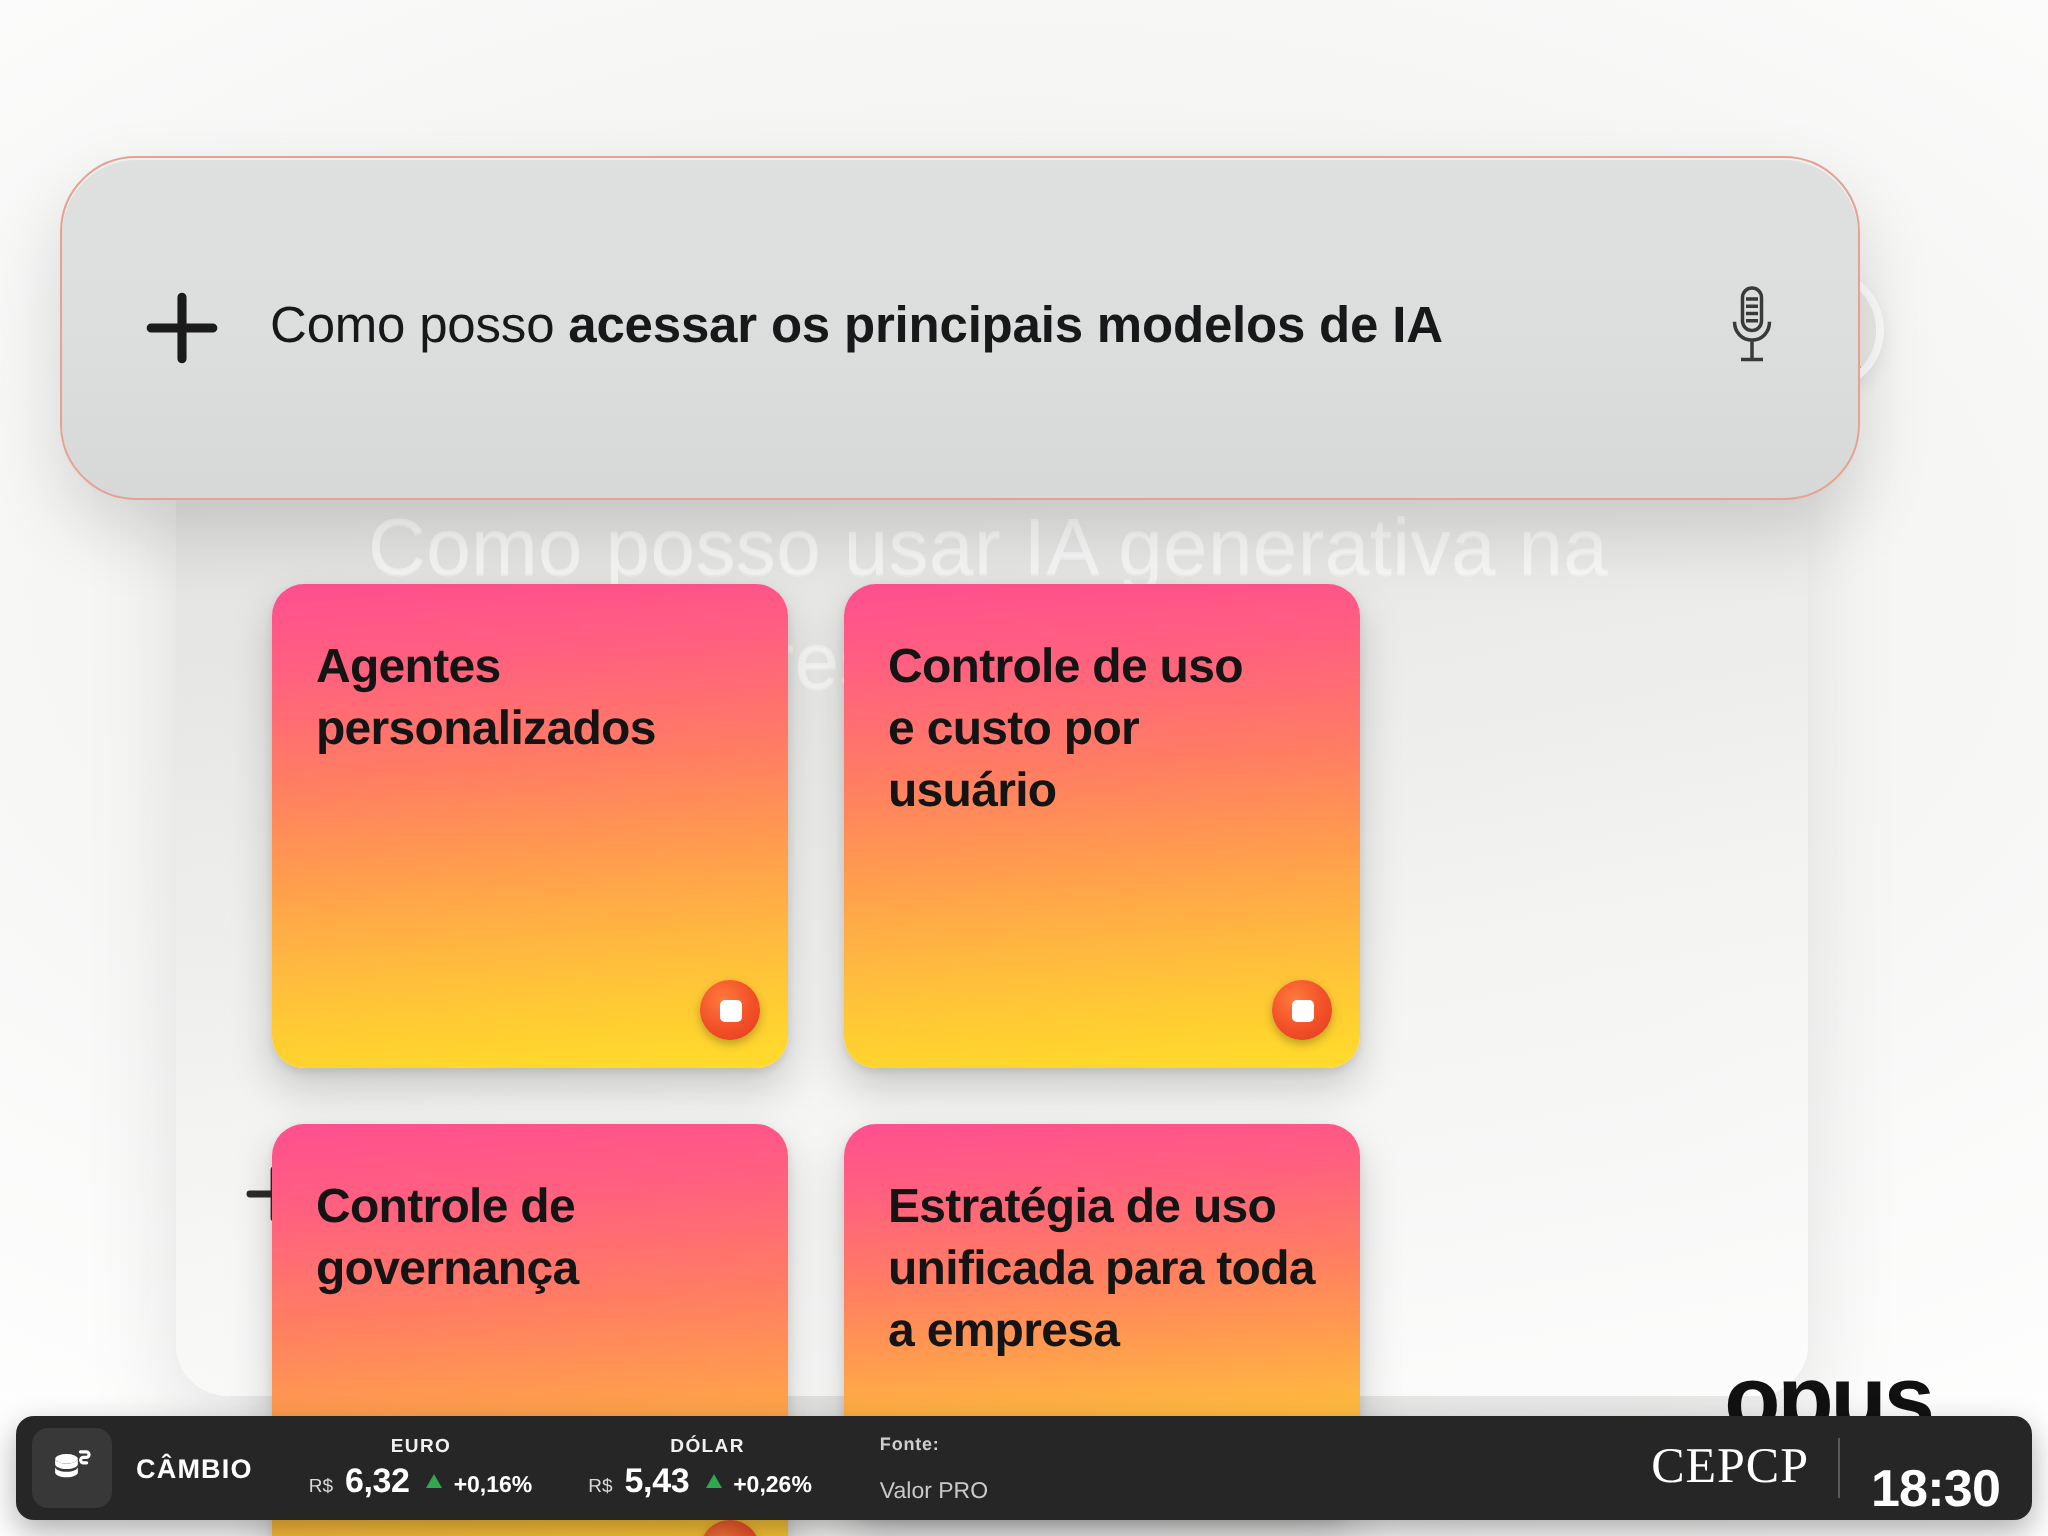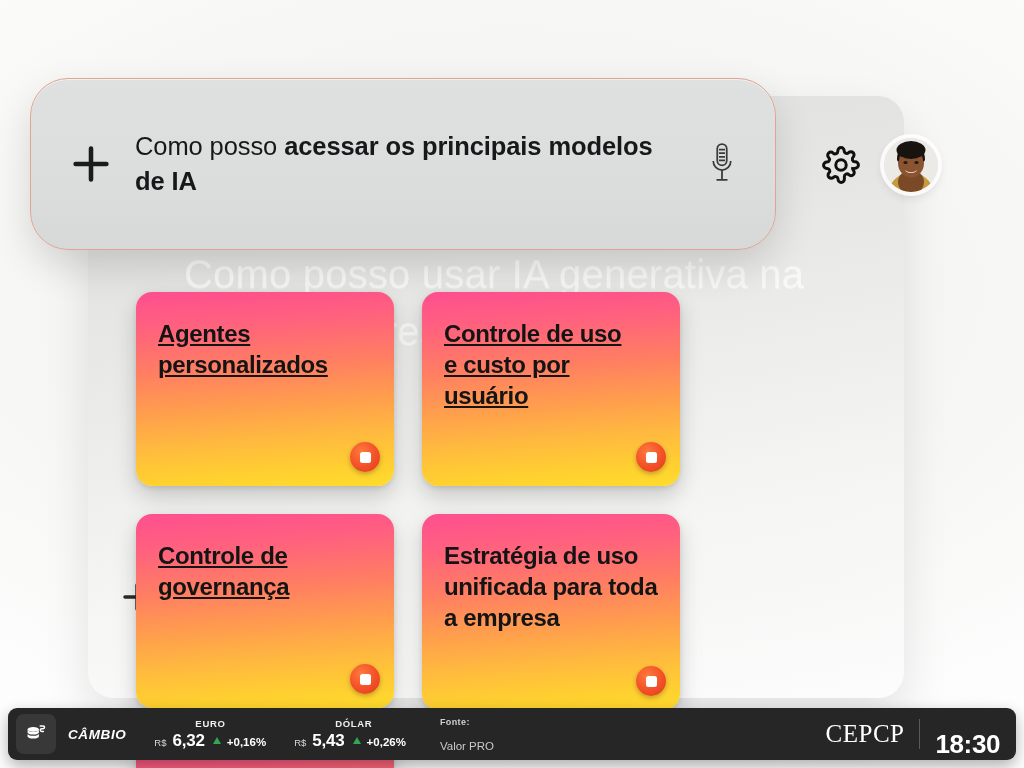--- a/index.html
+++ b/index.html
@@ -65,21 +65,21 @@
     justify-content: center;
     color: #2b2b2b;
   }
   .panel-plus svg { width: 34px; height: 34px; }
 
   
   .prompt-bar {
     position: absolute;
     left: 30px;
     top: 78px;
-    width: 746px;
+    width: 900px;
     height: 172px;
     border-radius: 38px;
     background: linear-gradient(180deg, #dfe1e0 0%, #dcdedd 55%, #d6d9d8 100%);
     border: 1.5px solid #e4a392;
     box-shadow: 0 16px 38px rgba(0,0,0,.14), inset 0 1px 0 rgba(255,255,255,.55);
     display: flex;
     align-items: center;
     padding: 0 26px 0 34px;
     gap: 18px;
   }
@@ -163,21 +163,21 @@
         #ff5f80 16%,
         #ff7d63 38%,
         #ff9b4f 56%,
         #ffb93f 74%,
         #ffd030 90%,
         #ffdc2c 100%);
     box-shadow: 0 10px 22px rgba(0,0,0,.18), 0 2px 5px rgba(0,0,0,.10);
     padding: 26px 22px 22px 22px;
     color: #141414;
   }
-  .card.h-tall  { height: 194px; text-decoration: underline; }
+  .card.h-tall  { height: 242px; }
   .card.h-tall2 { height: 196px; }
 
   .card-title {
     font-size: 24px;
     line-height: 1.30;
     font-weight: 700;
     letter-spacing: -.35px;
     white-space: pre-line;
   }
 
@@ -242,21 +242,20 @@
     flex: 0 0 auto;
   }
   .ticker-badge svg { width: 22px; height: 22px; }
 
   .ticker-label {
     margin-left: 12px;
     font-size: 13.5px;
     font-weight: 700;
     letter-spacing: .6px;
     flex: 0 0 auto;
-    font-style: italic;
   }
 
   .quote {
     margin-left: 28px;
     flex: 0 0 auto;
   }
   .quote-name {
     font-size: 9.5px;
     font-weight: 700;
     letter-spacing: .7px;
@@ -420,20 +419,21 @@
     <div class="mic-btn">
       <svg viewBox="0 0 24 36" fill="none" stroke="currentColor" stroke-width="1.4">
         <rect x="8.2" y="2" width="7.6" height="17" rx="3.8"></rect>
         <path d="M9.6 6.4h4.8M9.6 9.3h4.8M9.6 12.2h4.8M9.6 15.1h4.8"></path>
         <path d="M5 15.5c0 4.3 3.1 7.3 7 7.3s7-3 7-7.3"></path>
         <path d="M12 22.8v7.4M7.6 30.6h8.8"></path>
       </svg>
     </div>
   </div>
 
+  <div class="opus-mark">opus</div>
 
   <div class="ticker">
 
     <div class="ticker-badge">
       <svg viewBox="0 0 24 24" fill="#ffffff">
         <ellipse cx="9" cy="7" rx="6.2" ry="2.6"></ellipse>
         <path d="M2.8 7v3c0 1.44 2.78 2.6 6.2 2.6s6.2-1.16 6.2-2.6V7c0 1.44-2.78 2.6-6.2 2.6S2.8 8.44 2.8 7z"></path>
         <path d="M2.8 11.4v3c0 1.44 2.78 2.6 6.2 2.6s6.2-1.16 6.2-2.6v-3c0 1.44-2.78 2.6-6.2 2.6s-6.2-1.16-6.2-2.6z"></path>
         <path d="M16.6 3.2h3.2a1.5 1.5 0 0 1 0 3h-1.6a1.5 1.5 0 0 0 0 3h1.8" stroke="#ffffff" stroke-width="1.7" fill="none" stroke-linecap="round"></path>
       </svg>

